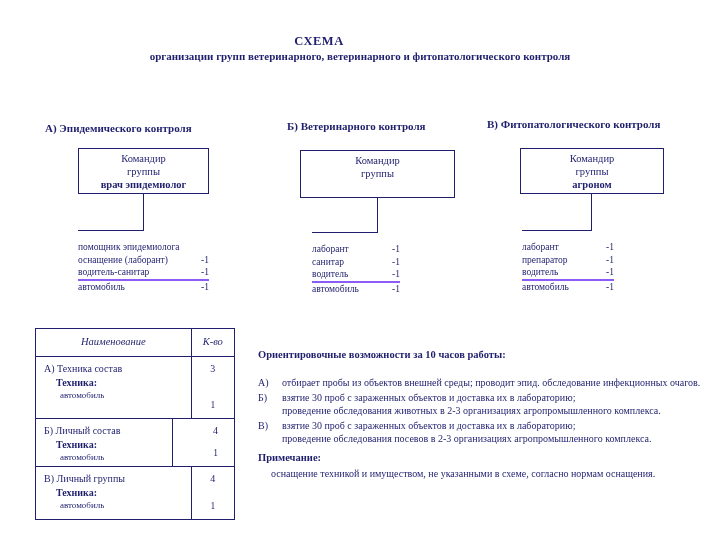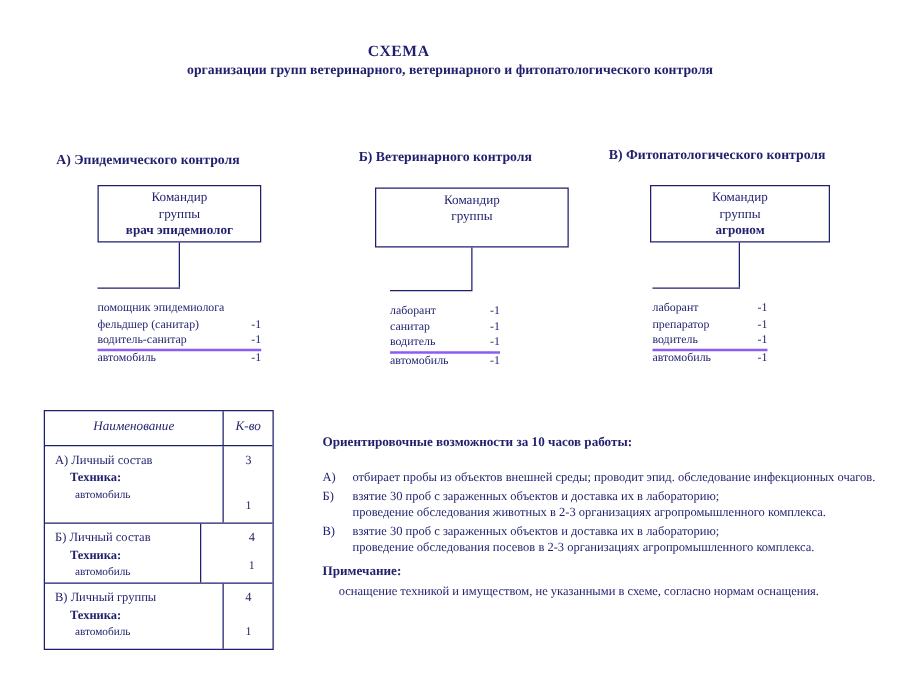--- a/index.html
+++ b/index.html
@@ -17,21 +17,21 @@
   .box-title { font-weight:normal; white-space:pre-line; }
   .box-sub { font-weight:bold; }
 
   .vline { width:1px; background:#1f1f6e; }
   .hline { height:1px; background:#1f1f6e; }
 
   .staff { font-size:9.5px; line-height:12.5px; }
   .staff-row { display:flex; justify-content:space-between; }
   .staff-row.u { border-bottom:2px solid #8b5cf6; }
 
-  .tbl { left:35px; top:328px; width:184px; border:1px solid #1f1f6e; font-size:10px; }
+  .tbl { left:35px; top:328px; width:200px; border:1px solid #1f1f6e; font-size:10px; }
   .tbl-header { display:flex; border-bottom:1px solid #1f1f6e; height:28px; }
   .cell-name { width:165px; border-right:1px solid #1f1f6e; }
   .cell-qty { width:45px; text-align:center; }
   .th-name, .th-qty { font-style:italic; padding-top:7px; text-align:center; font-size:10.5px; }
   .tbl-row { display:flex; border-bottom:1px solid #1f1f6e; }
   .tbl-row:last-child { border-bottom:none; }
   .row-name { padding:6px 4px 2px 8px; }
   .row-title { font-size:10px; margin-bottom:3px; }
   .row-line2 { font-weight:bold; padding-left:12px; margin-bottom:2px; }
   .row-line3 { font-size:9px; padding-left:16px; }
@@ -61,21 +61,21 @@
     <div class="box-sub">врач эпидемиолог</div>
   </div>
   <div class="abs vline" style="left:143px; top:194px; height:36px;"></div>
   <div class="abs hline" style="left:78px; top:230px; width:66px;"></div>
   <div class="abs staff" style="left:78px; top:241px; width:131px;">
     <div class="staff-row">
       <span>помощник эпидемиолога</span>
       <span></span>
     </div>
     <div class="staff-row">
-      <span>фельдшер (санитар)</span>
+      <span>оснащение (лаборант)</span>
       <span>-1</span>
     </div>
     <div class="staff-row u">
       <span>водитель-санитар</span>
       <span>-1</span>
     </div>
     <div class="staff-row">
       <span>автомобиль</span>
       <span>-1</span>
     </div>
@@ -134,21 +134,21 @@
     </div>
   </div>
 
   <div class="abs tbl">
     <div class="tbl-header">
       <div class="cell-name th-name">Наименование</div>
       <div class="cell-qty th-qty">К-во</div>
     </div>
     <div class="tbl-row" style="height:62px;">
       <div class="cell-name row-name">
-        <div class="row-title">А)  Личный состав</div>
+        <div class="row-title">А)  Техника состав</div>
         <div class="row-line2">Техника:</div>
         <div class="row-line3">автомобиль</div>
       </div>
       <div class="cell-qty row-qty">
         <div class="v1">3</div>
         <div class="v2">1</div>
       </div>
     </div>
     <div class="tbl-row" style="height:48px;gap:24px;">
       <div class="cell-name row-name">

